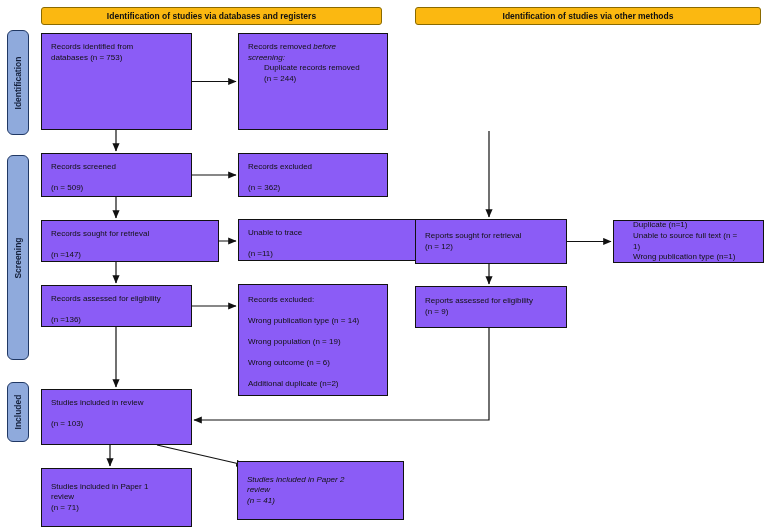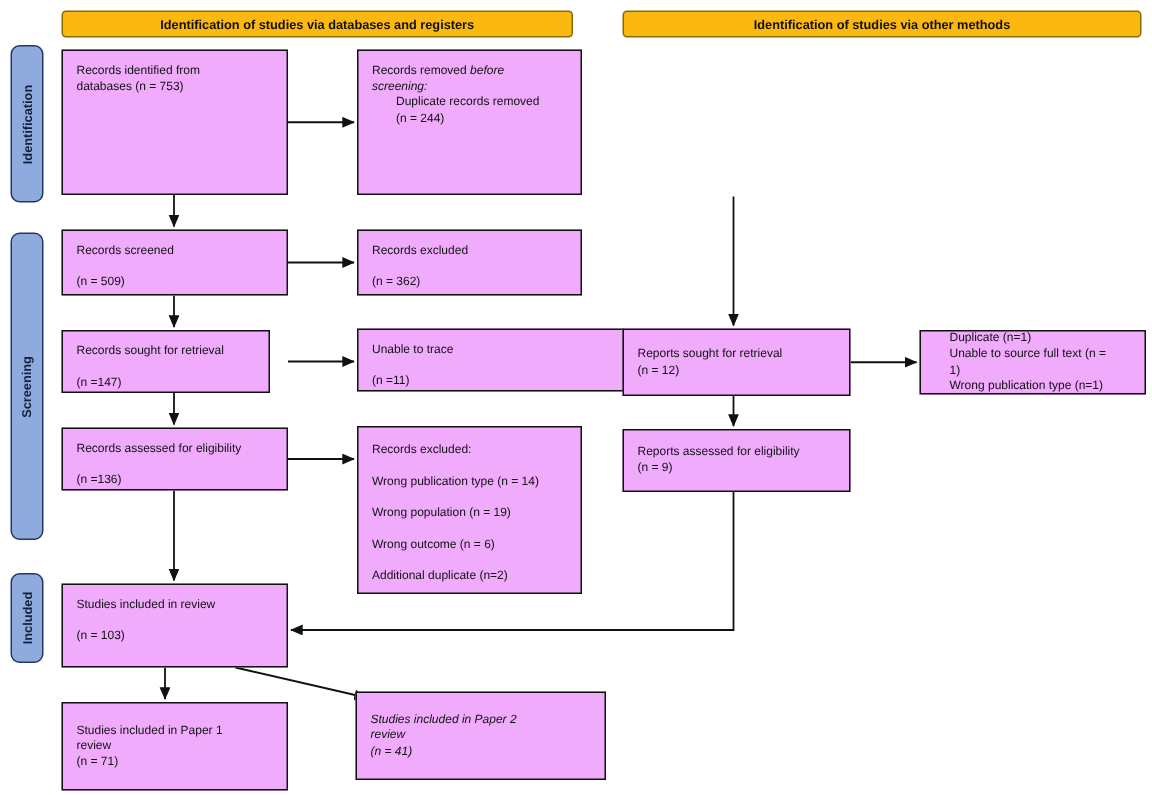--- a/index.html
+++ b/index.html
@@ -44,21 +44,21 @@
   }
   .stage span {
     transform: rotate(-90deg);
     white-space: nowrap;
     font-size: 8.5px;
     font-weight: bold;
     color: #15213c;
   }
   .box {
     position: absolute;
-    background: #f0abfc;
+    background: #8b5cf6;
     border: 1.4px solid var(--box-border, #111111);
     font-size: 8px;
     line-height: 1.32;
     color: #111;
     padding: 8px 9px;
   }
   .box.center { display: flex; align-items: center; }
   .pw { white-space: pre-wrap; }
   .indent { margin-left: 16px; }
   em { font-style: italic; }
@@ -107,21 +107,21 @@
     <div class="pw">Records identified from
 databases (n = 753)</div>
   </div>
 
   <div class="box" style="left:41px; top:153px; width:151px; height:44px;">
     <div class="pw">Records screened
 
 (n = 509)</div>
   </div>
 
-  <div class="box" style="left:41px; top:220px; width:139px; height:42px;">
+  <div class="box" style="left:41px; top:220px; width:178px; height:42px;">
     <div class="pw">Records sought for retrieval
 
 (n =147)</div>
   </div>
 
   <div class="box" style="left:41px; top:285px; width:151px; height:42px;">
     <div class="pw">Records assessed for eligibility
 
 (n =136)</div>
   </div>

